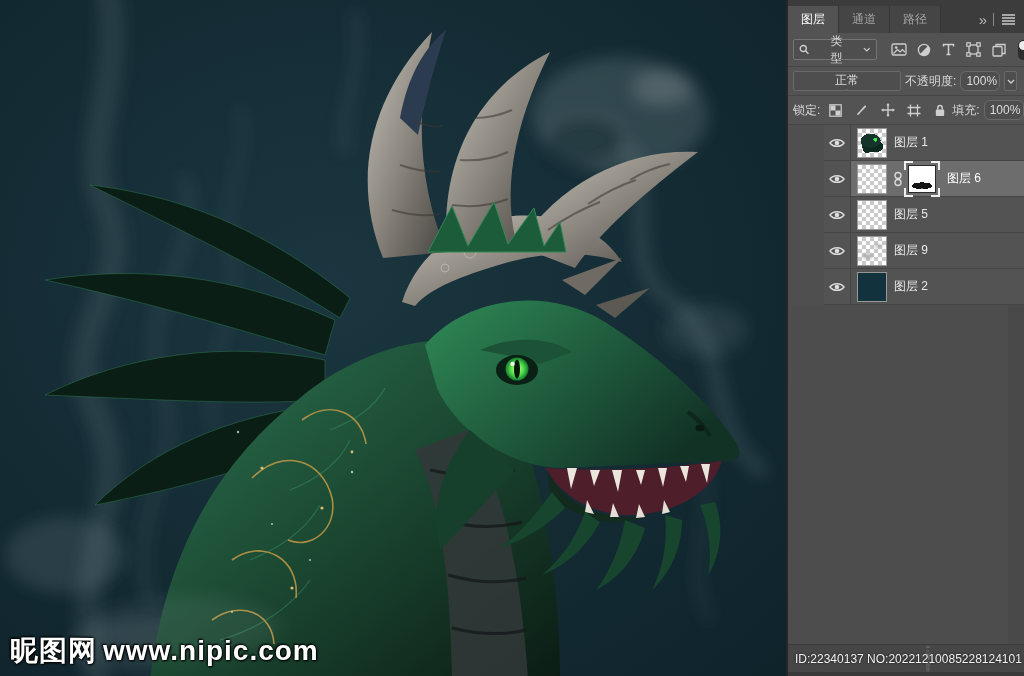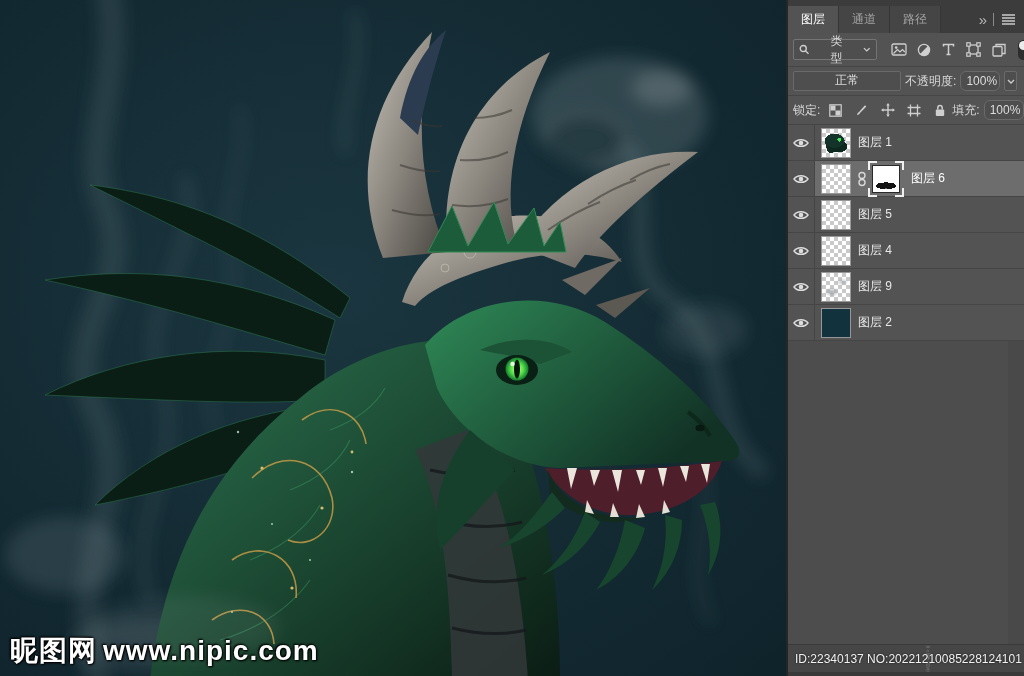--- a/index.html
+++ b/index.html
@@ -41,21 +41,21 @@
   .blend-select{width:138px;flex-direction:column;}
   .select .grow{flex:1;}
   .lbl{color:#d8d8d8;white-space:nowrap;}
   .push-right{margin-left:auto;}
   .valbox{border:1px solid #6a6a6a;background:#4e4e4e;height:20px;width:40px;display:flex;
           align-items:center;padding:0 5px;box-sizing:border-box;border-radius:6px;}
   .valchev{border:1px solid #6a6a6a;background:#4e4e4e;height:20px;width:16px;display:flex;
            align-items:center;justify-content:center;box-sizing:border-box;border-radius:2px;margin-right:2px;}
   .lock-icons{display:flex;gap:9px;align-items:center;margin-left:3px;}
   
-  .layers{flex:none;}
+  .layers{flex:none;padding-left:36px;}
   .layer-row{height:36px;display:flex;align-items:stretch;border-bottom:1px solid #454545;
              box-sizing:border-box;background:#535353;}
   .eye-cell{width:26px;display:flex;align-items:center;justify-content:center;
             border-right:1px solid #454545;flex:none;}
   .layer-main{flex:1;display:flex;align-items:center;gap:7px;padding-left:6px;min-width:0;}
   .layer-row.selected .layer-main{background:#6d6d6d;}
   .layer-row.selected .layer-name{color:#ffffff;}
   .thumb{width:30px;height:30px;border:1px solid #979797;box-sizing:border-box;flex:none;background:#fff;}
   .thumb--checker{background-color:#fff;background-image:
       linear-gradient(45deg,#c9c9c9 25%,transparent 25%,transparent 75%,#c9c9c9 75%),
@@ -466,34 +466,20 @@
     </div>
   </div>
         <div class="layer-row">
     <div class="eye-cell">
       <svg class="ui" width="16" height="12" viewBox="0 0 16 12">
         <path d="M1,6 C4,1.6 12,1.6 15,6 C12,10.4 4,10.4 1,6 Z" fill="none" stroke="#dcdcdc" stroke-width="1.4"></path>
         <circle cx="8" cy="6" r="2.3" fill="#dcdcdc"></circle>
       </svg>
     </div>
     <div class="layer-main">
-      <div class="thumb thumb--checker"></div>
-
-      <span class="layer-name">图层 4</span>
-
-    </div>
-  </div>
-        <div class="layer-row">
-    <div class="eye-cell">
-      <svg class="ui" width="16" height="12" viewBox="0 0 16 12">
-        <path d="M1,6 C4,1.6 12,1.6 15,6 C12,10.4 4,10.4 1,6 Z" fill="none" stroke="#dcdcdc" stroke-width="1.4"></path>
-        <circle cx="8" cy="6" r="2.3" fill="#dcdcdc"></circle>
-      </svg>
-    </div>
-    <div class="layer-main">
       <div class="thumb thumb--checker-smoke"></div>
 
       <span class="layer-name">图层 9</span>
 
     </div>
   </div>
         <div class="layer-row">
     <div class="eye-cell">
       <svg class="ui" width="16" height="12" viewBox="0 0 16 12">
         <path d="M1,6 C4,1.6 12,1.6 15,6 C12,10.4 4,10.4 1,6 Z" fill="none" stroke="#dcdcdc" stroke-width="1.4"></path>

